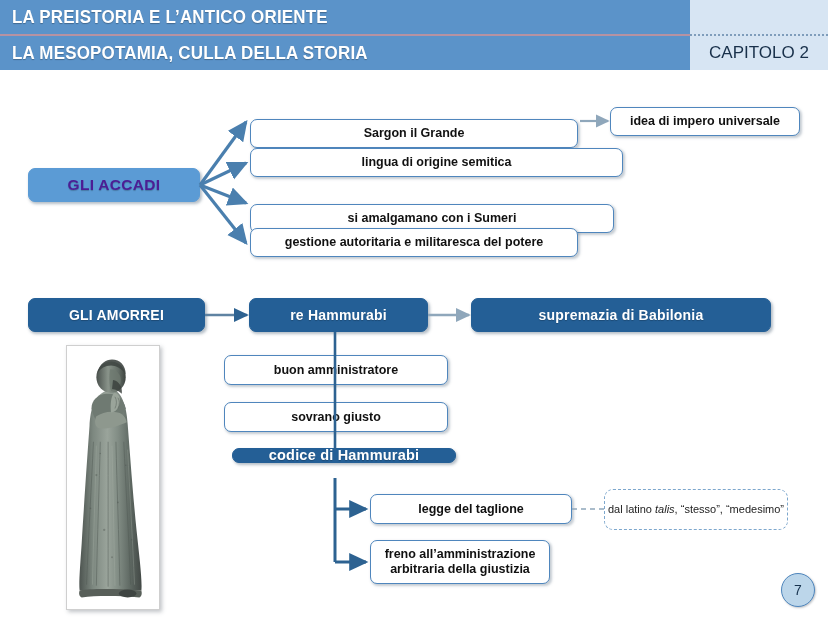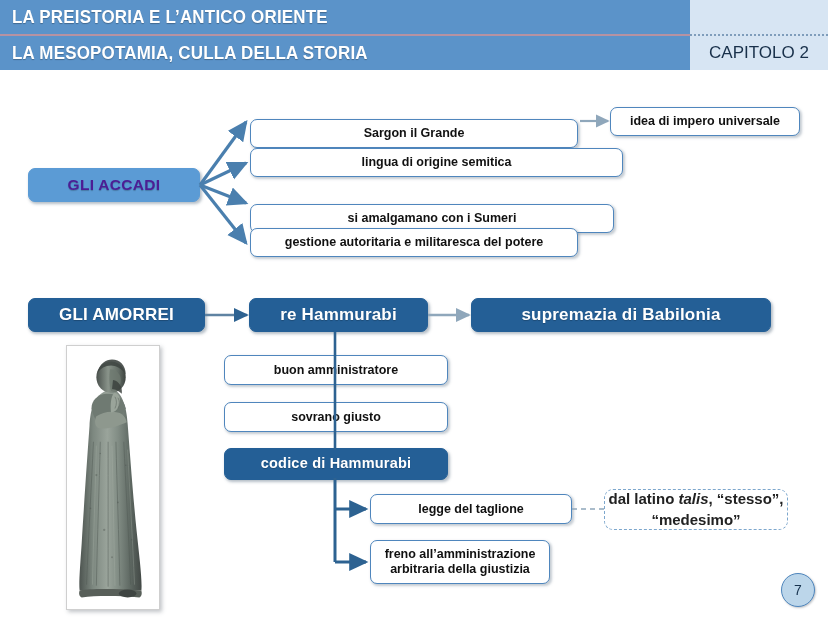--- a/index.html
+++ b/index.html
@@ -46,26 +46,26 @@
   }
   .node.lightblue{
     background:#5b9bd5;border:1px solid #5b9bd5;color:#4c1d95;
     box-shadow:1.5px 2px 3px rgba(90,110,130,.45);
     font-size:15.5px;letter-spacing:.3px;
     text-shadow:0 1px 1px rgba(0,0,0,.22);
   }
   .node.darkblue{
     background:#245f96;border:1px solid #245f96;color:#ffffff;
     box-shadow:1.5px 2px 3px rgba(90,110,130,.45);
-    font-size:17px;letter-spacing:.2px;
+    font-size:14px;letter-spacing:.2px;
     text-shadow:0 1px 1px rgba(0,0,0,.22);
   }
   .node.dashed{
     background:#ffffff;border:1.4px dashed #7da7cd;color:#222222;
-    border-radius:9px;font-weight:bold;font-size:15px;line-height:1.35;
+    border-radius:9px;font-weight:normal;font-size:11px;line-height:1.35;
   }
 
   
   .wires{position:absolute;left:0;top:0;width:828px;height:621px;pointer-events:none;}
   #wires-back{z-index:1;}
   .layer-nodes{z-index:2;}
 
   
   #statue-figure{
     position:absolute;left:66px;top:345px;width:94px;height:265px;
@@ -154,21 +154,21 @@
   <div class="node darkblue" style="left:28px;top:298px;width:177px;height:34px;">GLI AMORREI</div>
 
   <div class="node darkblue" style="left:249px;top:298px;width:179px;height:34px;">re Hammurabi</div>
 
   <div class="node darkblue" style="left:471px;top:298px;width:300px;height:34px;">supremazia di Babilonia</div>
 
   <div class="node white" style="left:224px;top:355px;width:224px;height:30px;">buon amministratore</div>
 
   <div class="node white" style="left:224px;top:402px;width:224px;height:30px;">sovrano giusto</div>
 
-  <div class="node darkblue" style="left:224px;top:448px;width:224px;height:32px;font-size:14.5px;">codice di Hammurabi</div>
+  <div class="node darkblue" style="left:232px;top:448px;width:224px;height:15px;font-size:14.5px;">codice di Hammurabi</div>
 
   <div class="node white" style="left:370px;top:494px;width:202px;height:30px;">legge del taglione</div>
 
   <div class="node white" style="left:370px;top:540px;width:180px;height:44px;white-space:pre-line;">freno all’amministrazione
 arbitraria della giustizia</div>
 
   <div class="node dashed" style="left:604px;top:489px;width:184px;height:41px;">
     <span>
       <span>dal latino </span><span class="ital">talis</span><span>, “stesso”, “medesimo”</span>
     </span>

